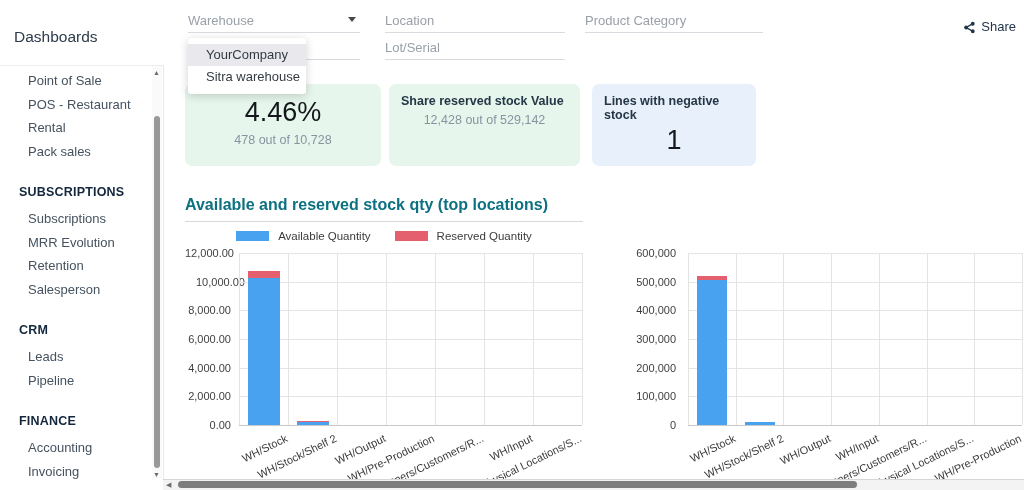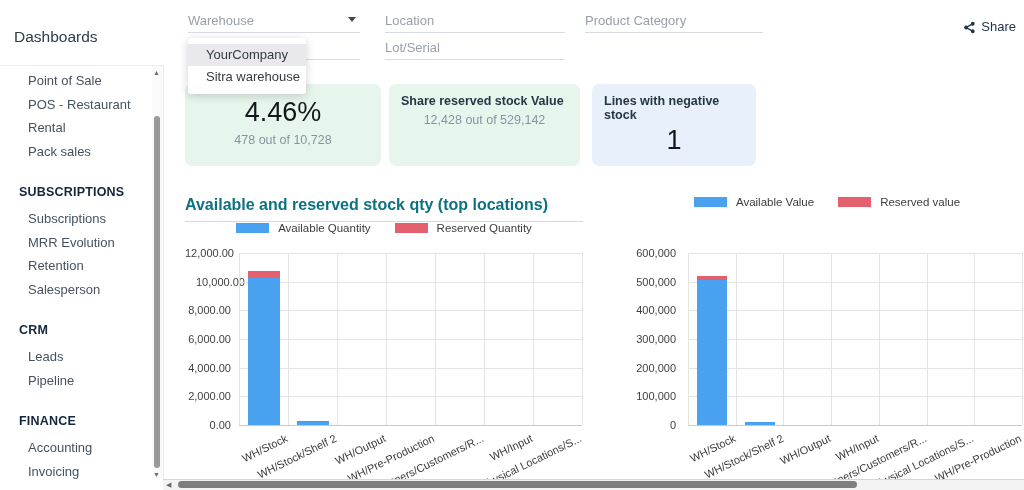--- a/index.html
+++ b/index.html
@@ -44,21 +44,21 @@
   .kpi{position:absolute;top:84px;height:82px;border-radius:7px;box-sizing:border-box;padding:10px 12px 0 12px;}
   .kpi .t{font-size:12.5px;font-weight:bold;color:#253746;}
   .kpi .v{text-align:center;font-size:27px;color:#14181c;margin-top:3px;}
   .kpi .s{text-align:center;font-size:12.5px;color:#8694a0;margin-top:5px;}
   
   .chart{position:absolute;top:196px;height:294px;overflow:hidden;}
   .chart .ctitle{
     margin:0;font-size:16px;font-weight:bold;white-space:nowrap;overflow:hidden;
     border-bottom:1px solid #d8d8d8;padding-bottom:5px;height:20px;
   }
-  .legend{display:flex;justify-content:center;align-items:flex-end;margin-top:0;font-size:11.5px;color:#3c3c3c;}
+  .legend{display:flex;justify-content:center;align-items:flex-end;margin-top:8px;font-size:11.5px;color:#3c3c3c;}
   .legend .li{display:flex;align-items:center;margin:0 12px;}
   .legend .sw{width:33px;height:10px;display:inline-block;margin-right:9px;}
   .ytick{position:absolute;font-size:11px;color:#3f3f3f;text-align:right;}
   .hgrid,.vgrid{position:absolute;background:#e4e4e4;}
   .bar{position:absolute;}
   .xlab{
     position:absolute;font-size:11px;color:#3b3b3b;text-align:right;width:150px;
     transform:rotate(-26deg);transform-origin:100% 0;white-space:nowrap;
   }
   
@@ -182,30 +182,20 @@
     <div class="bar" style="left: 111.5px; width: 32px; top: 226.277px; height: 2.72333px; background: rgb(73, 162, 240);"></div>
     <div class="bar" style="left: 111.5px; width: 32px; top: 225.277px; height: 1px; background: rgb(228, 96, 111);"></div>
     <div class="xlab" style="left: -2.5px; top: 236px;">WH/Stock/Shelf 2</div>
     <div class="xlab" style="left: 46.5px; top: 236px;">WH/Output</div>
     <div class="xlab" style="left: 95.5px; top: 236px;">WH/Pre-Production</div>
     <div class="xlab" style="left: 144.5px; top: 236px;">Partners/Customers/R...</div>
     <div class="xlab" style="left: 193.5px; top: 236px;">WH/Input</div>
     <div class="xlab" style="left: 242.5px; top: 236px;">Physical Locations/S...</div>
   </div>
 <div class="chart" style="left:630px;width:394px;" id="chart1">
-    <div class="legend">
-      <div class="li">
-        <div class="sw" style="background: rgb(73, 162, 240);"></div>
-        <div>Available Value</div>
-      </div>
-      <div class="li">
-        <div class="sw" style="background: rgb(228, 96, 111);"></div>
-        <div>Reserved value</div>
-      </div>
-    </div>
     <div class="ytick" style="left: 0px; width: 46px; top: 51px;">600,000</div>
     <div class="hgrid" style="left: 58px; width: 334px; top: 57px; height: 1px;"></div>
     <div class="ytick" style="left: 0px; width: 46px; top: 79.6667px;">500,000</div>
     <div class="hgrid" style="left: 58px; width: 334px; top: 85.6667px; height: 1px;"></div>
     <div class="ytick" style="left: 0px; width: 46px; top: 108.333px;">400,000</div>
     <div class="hgrid" style="left: 58px; width: 334px; top: 114.333px; height: 1px;"></div>
     <div class="ytick" style="left: 0px; width: 46px; top: 137px;">300,000</div>
     <div class="hgrid" style="left: 58px; width: 334px; top: 143px; height: 1px;"></div>
     <div class="ytick" style="left: 0px; width: 46px; top: 165.667px;">200,000</div>
     <div class="hgrid" style="left: 58px; width: 334px; top: 171.667px; height: 1px;"></div>

